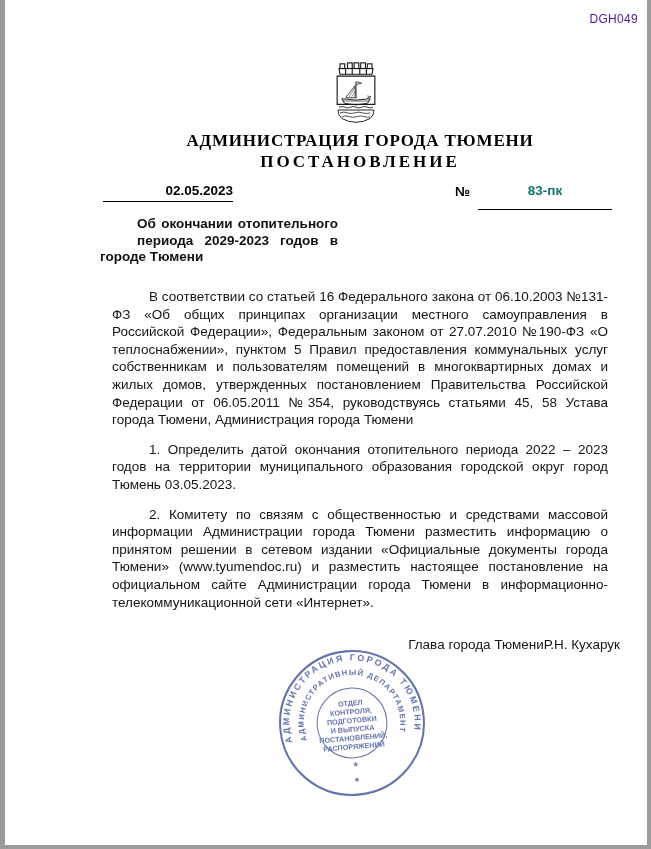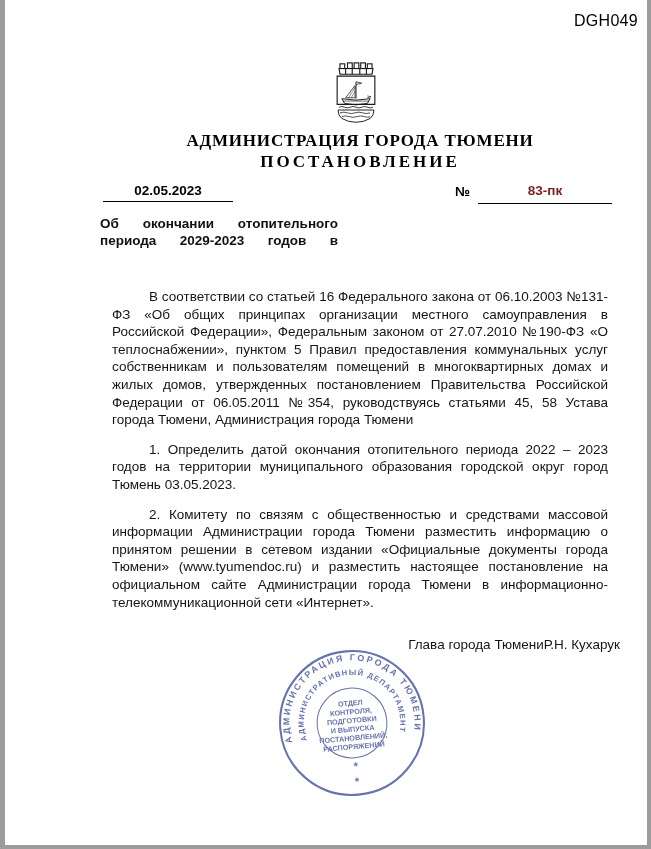--- a/index.html
+++ b/index.html
@@ -9,53 +9,53 @@
     font-family:"Liberation Sans",sans-serif;
     color:#1c1c1c;
   }
   .edge{position:absolute;background:#9b9b9b;}
   .edge-left{left:0;top:0;width:5px;height:849px;}
   .edge-right{right:0;top:0;width:4px;height:849px;}
   .edge-bottom{left:0;bottom:0;width:651px;height:4px;}
 
   .doc-code{
     position:absolute;top:12px;right:13px;
-    font-size:16px;color:#000000;letter-spacing:0.3px;
+    font-size:12px;color:#4c1d95;letter-spacing:0.3px;
   }
 
   .emblem{position:absolute;left:327px;top:61px;width:58px;height:66px;}
 
   .org-name,.doc-type{
     position:absolute;left:100px;width:520px;text-align:center;
     font-family:"Liberation Serif",serif;font-weight:bold;color:#000;
     font-size:17px;
   }
   .org-name{top:131px;letter-spacing:0.8px;}
   .doc-type{top:152px;letter-spacing:3px;}
 
   .date-field{
     position:absolute;left:103px;top:183px;width:130px;
-    text-align:center;font-weight:bold;font-size:13.5px;
+    text-align:right;font-weight:bold;font-size:13.5px;
     border-bottom:1.5px solid #000;padding-bottom:3px;color:#000;
   }
   .num-label{
     position:absolute;left:455px;top:184px;
     font-weight:bold;font-size:13.5px;color:#000;
   }
   .num-field{
     position:absolute;left:478px;top:183px;width:134px;
     text-align:center;font-weight:bold;font-size:13.5px;
-    border-bottom:1.5px solid #000;padding-bottom:5px;color:#7f1d1d;
+    border-bottom:1.5px solid #000;padding-bottom:11px;color:#0f766e;
   }
 
   .subject{
     position:absolute;left:100px;top:216px;width:238px;
     font-weight:bold;font-size:13.5px;line-height:16.6px;color:#111;
   }
-  .subject .jline{text-align:justify;text-align-last:justify;}
+  .subject .jline{text-align:justify;text-align-last:justify;margin-left:37px;}
   .subject .lline{text-align:left;}
 
   .body-text{
     position:absolute;left:100px;top:276px;width:520px;
     font-size:13.5px;line-height:17.6px;text-align:justify;color:#151515;
   }
   .body-text p{margin:12px;text-indent:37px;}
 
   .sig-row{
     position:absolute;left:100px;top:637px;width:520px;
@@ -111,20 +111,21 @@
 <div class="org-name">АДМИНИСТРАЦИЯ ГОРОДА ТЮМЕНИ</div>
 <div class="doc-type">ПОСТАНОВЛЕНИЕ</div>
 
 <div class="date-field">02.05.2023</div>
 <div class="num-label">№</div>
 <div class="num-field">83-пк</div>
 
 <div class="subject">
   <div class="jline">Об окончании отопительного</div>
   <div class="jline">периода 2029-2023 годов в</div>
+  <div class="lline">городе Тюмени</div>
 </div>
 
 <div class="body-text">
   <p>В соответствии со статьей 16 Федерального закона от 06.10.2003 №131-ФЗ «Об общих принципах организации местного самоуправления в Российской Федерации», Федеральным законом от 27.07.2010 №190-ФЗ «О теплоснабжении», пунктом 5 Правил предоставления коммунальных услуг собственникам и пользователям помещений в многоквартирных домах и жилых домов, утвержденных постановлением Правительства Российской Федерации от 06.05.2011 №354, руководствуясь статьями 45, 58 Устава города Тюмени, Администрация города Тюмени</p>
   <p>1. Определить датой окончания отопительного периода 2022 – 2023 годов на территории муниципального образования городской округ город Тюмень 03.05.2023.</p>
   <p>2. Комитету по связям с общественностью и средствами массовой информации Администрации города Тюмени разместить информацию о принятом решении в сетевом издании «Официальные документы города Тюмени» (www.tyumendoc.ru) и разместить настоящее постановление на официальном сайте Администрации города Тюмени в информационно-телекоммуникационной сети «Интернет».</p>
 </div>
 
 <div class="sig-row">
   <span>Глава города Тюмени</span>

